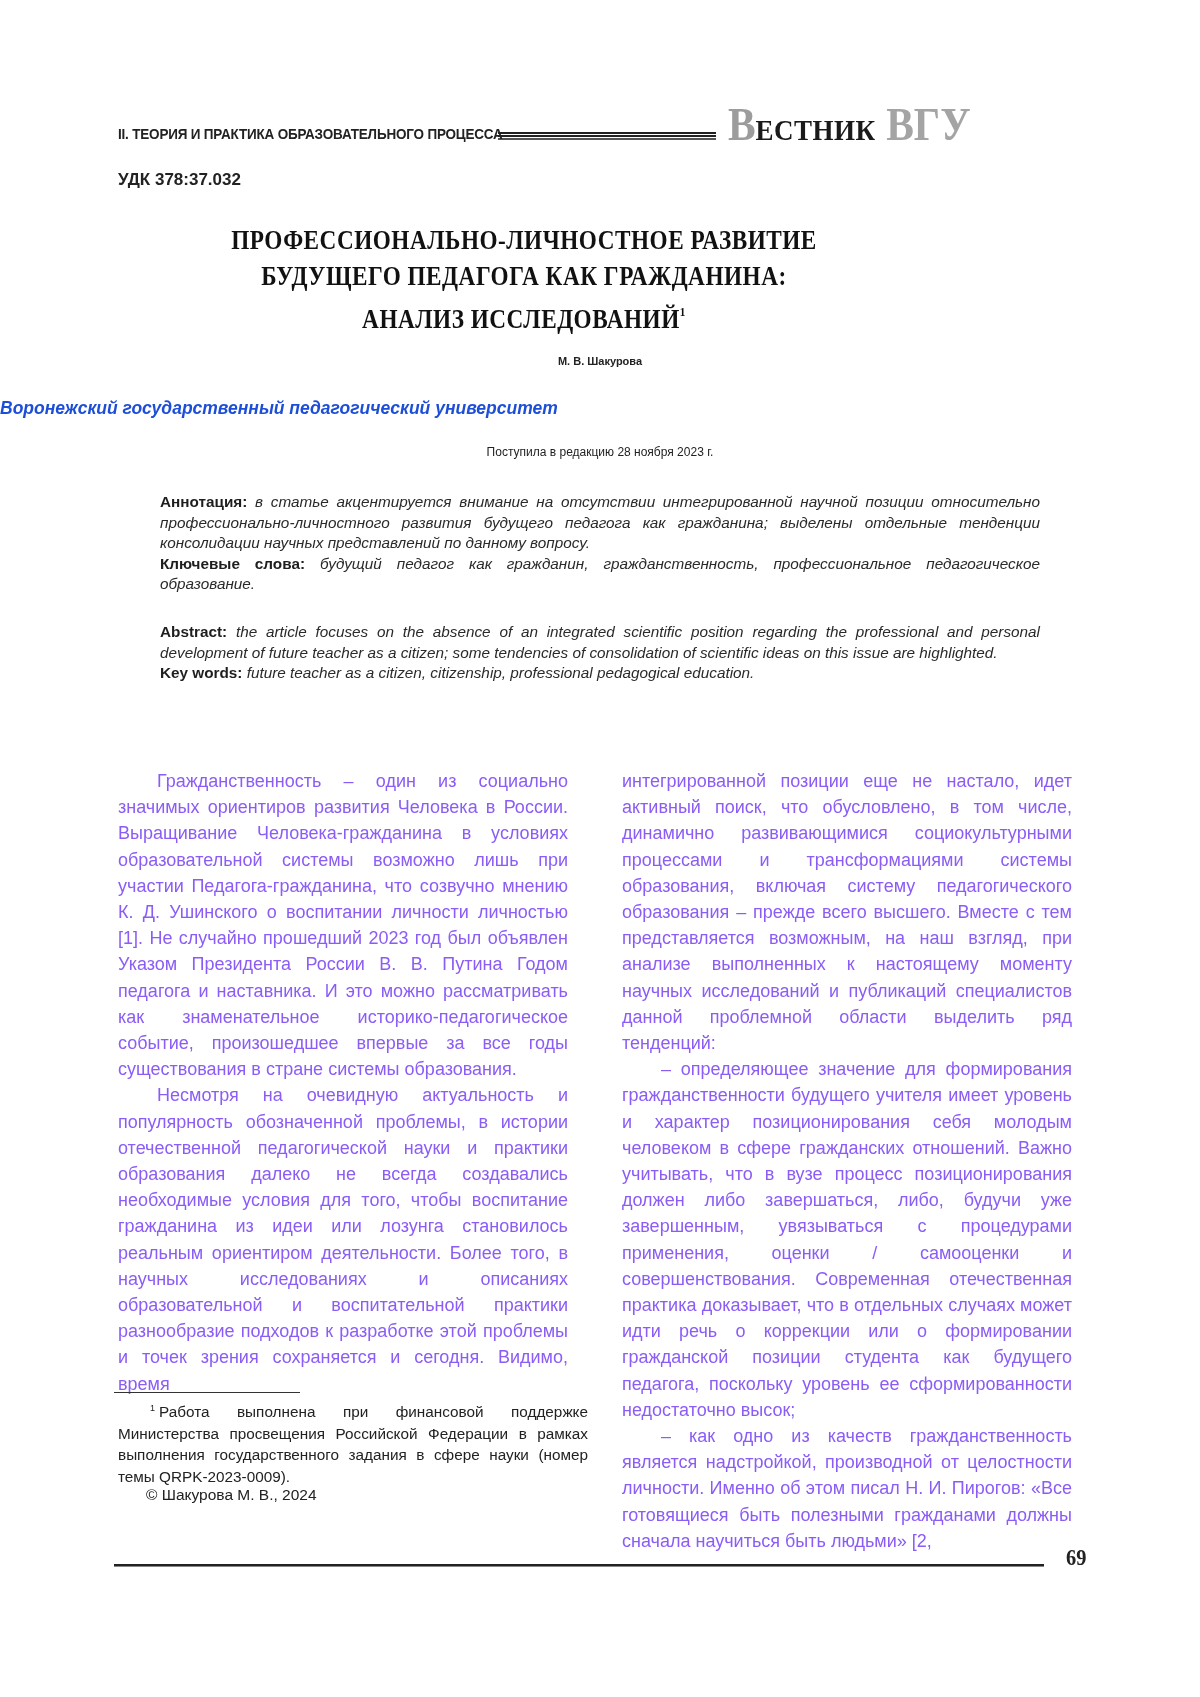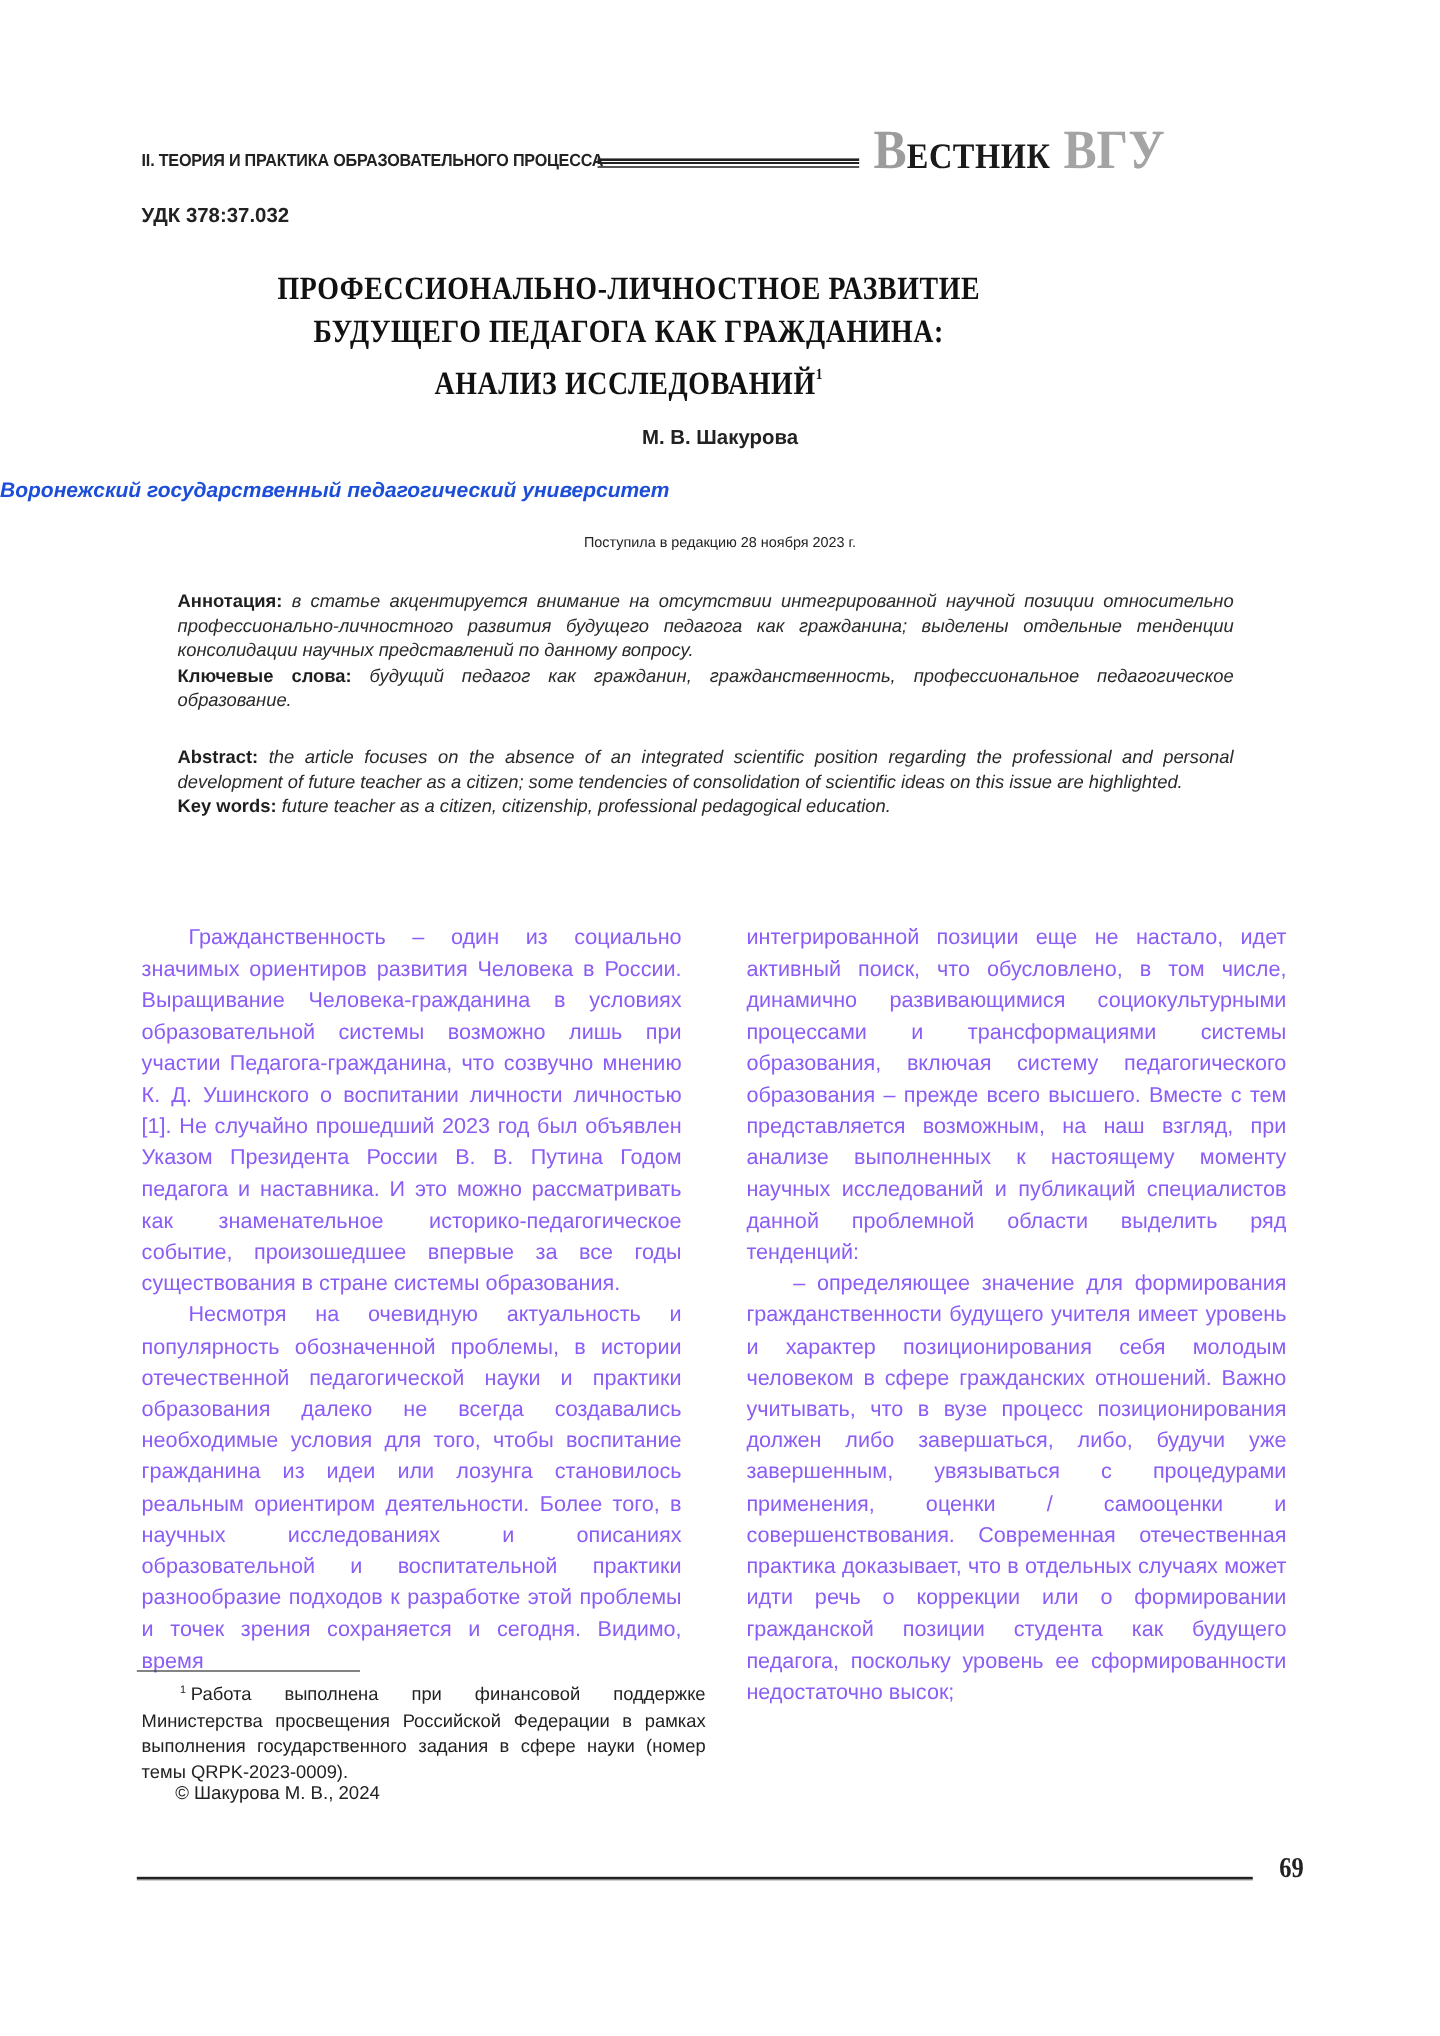--- a/index.html
+++ b/index.html
@@ -14,25 +14,25 @@
   .logo-big { font-size: 46px; color: #9c9c9c; }
   .logo-small { font-size: 30px; color: #1a1a1a; letter-spacing: 0.5px; }
   .logo-vgu { font-size: 46px; color: #a4a4a4; margin-left: 12px; }
 
   .udk { position: absolute; left: 118px; top: 170px; font-weight: bold; font-size: 17px; color: #222; }
 
   .title { position: absolute; left: 0; width: 1048px; top: 222px; text-align: center; font-family: "Liberation Serif", serif; font-weight: bold; font-size: 27px; line-height: 36px; letter-spacing: 0.6px; color: #111; }
   .title .line { display: block; transform: scaleX(0.86); }
   .title sup { font-size: 13px; vertical-align: 12px; }
 
-  .author { position: absolute; left: 0; width: 1200px; top: 355px; text-align: center; font-weight: bold; font-size: 17px; color: #222; }
+  .author { position: absolute; left: 0; width: 1200px; top: 355px; text-align: center; font-weight: bold; font-size: 11px; color: #222; }
   .affil { position: absolute; left: 0; width: 1032px; top: 398px; text-align: left; font-weight: bold; font-style: italic; font-size: 17.5px; color: #1d4ed8; }
   .received { position: absolute; left: 0; width: 1200px; top: 445px; text-align: center; font-size: 12px; color: #222; }
 
-  .abstract-block { position: absolute; left: 148px; width: 880px; font-size: 15.3px; line-height: 20.5px; color: #2a2a2a; text-align: justify; }
+  .abstract-block { position: absolute; left: 160px; width: 880px; font-size: 15.3px; line-height: 20.5px; color: #2a2a2a; text-align: justify; }
   .abstract-block .lbl { font-weight: bold; font-style: normal; color: #1e1e1e; }
   .abstract-block .txt { font-style: italic; }
   .ab-ru { top: 492px; }
   .ab-en { top: 622px; }
   .ab-p { margin: 0; }
 
   .column { position: absolute; top: 768px; width: 450px; font-size: 18px; line-height: 26.2px; color: #8b5cf6; text-align: justify; }
   .col-left { left: 118px; }
   .col-right { left: 622px; }
   .column p { margin: 0; }
@@ -82,20 +82,21 @@
 </div>
 
 <div class="column col-left">
   <p class="ind">Гражданственность – один из социально значимых ориентиров развития Человека в России. Выращивание Человека-гражданина в условиях образовательной системы возможно лишь при участии Педагога-гражданина, что созвучно мнению К. Д. Ушинского о воспитании личности личностью [1]. Не случайно прошедший 2023 год был объявлен Указом Президента России В. В. Путина Годом педагога и наставника. И это можно рассматривать как знаменательное историко-педагогическое событие, произошедшее впервые за все годы существования в стране системы образования.</p>
   <p class="ind">Несмотря на очевидную актуальность и популярность обозначенной проблемы, в истории отечественной педагогической науки и практики образования далеко не всегда создавались необходимые условия для того, чтобы воспитание гражданина из идеи или лозунга становилось реальным ориентиром деятельности. Более того, в научных исследованиях и описаниях образовательной и воспитательной практики разнообразие подходов к разработке этой проблемы и точек зрения сохраняется и сегодня. Видимо, время</p>
 </div>
 
 <div class="column col-right">
   <p>интегрированной позиции еще не настало, идет активный поиск, что обусловлено, в том числе, динамично развивающимися социокультурными процессами и трансформациями системы образования, включая систему педагогического образования – прежде всего высшего. Вместе с тем представляется возможным, на наш взгляд, при анализе выполненных к настоящему моменту научных исследований и публикаций специалистов данной проблемной области выделить ряд тенденций:</p>
   <p class="ind">– определяющее значение для формирования гражданственности будущего учителя имеет уровень и характер позиционирования себя молодым человеком в сфере гражданских отношений. Важно учитывать, что в вузе процесс позиционирования должен либо завершаться, либо, будучи уже завершенным, увязываться с процедурами применения, оценки / самооценки и совершенствования. Современная отечественная практика доказывает, что в отдельных случаях может идти речь о коррекции или о формировании гражданской позиции студента как будущего педагога, поскольку уровень ее сформированности недостаточно высок;</p>
+  <p class="ind">– как одно из качеств гражданственность является надстройкой, производной от целостности личности. Именно об этом писал Н. И. Пирогов: «Все готовящиеся быть полезными гражданами должны сначала научиться быть людьми» [2,</p>
 </div>
 
 <div class="fn-rule"></div>
 <div class="footnote">
   <p class="ind"><sup>1</sup><span>Работа выполнена при финансовой поддержке Министерства просвещения Российской Федерации в рамках выполнения государственного задания в сфере науки (номер темы QRPK-2023-0009).</span></p>
 </div>
 <div class="copyright">© Шакурова М. В., 2024</div>
 
 <div class="foot-rule"></div>
 <div class="page-num">69</div>

